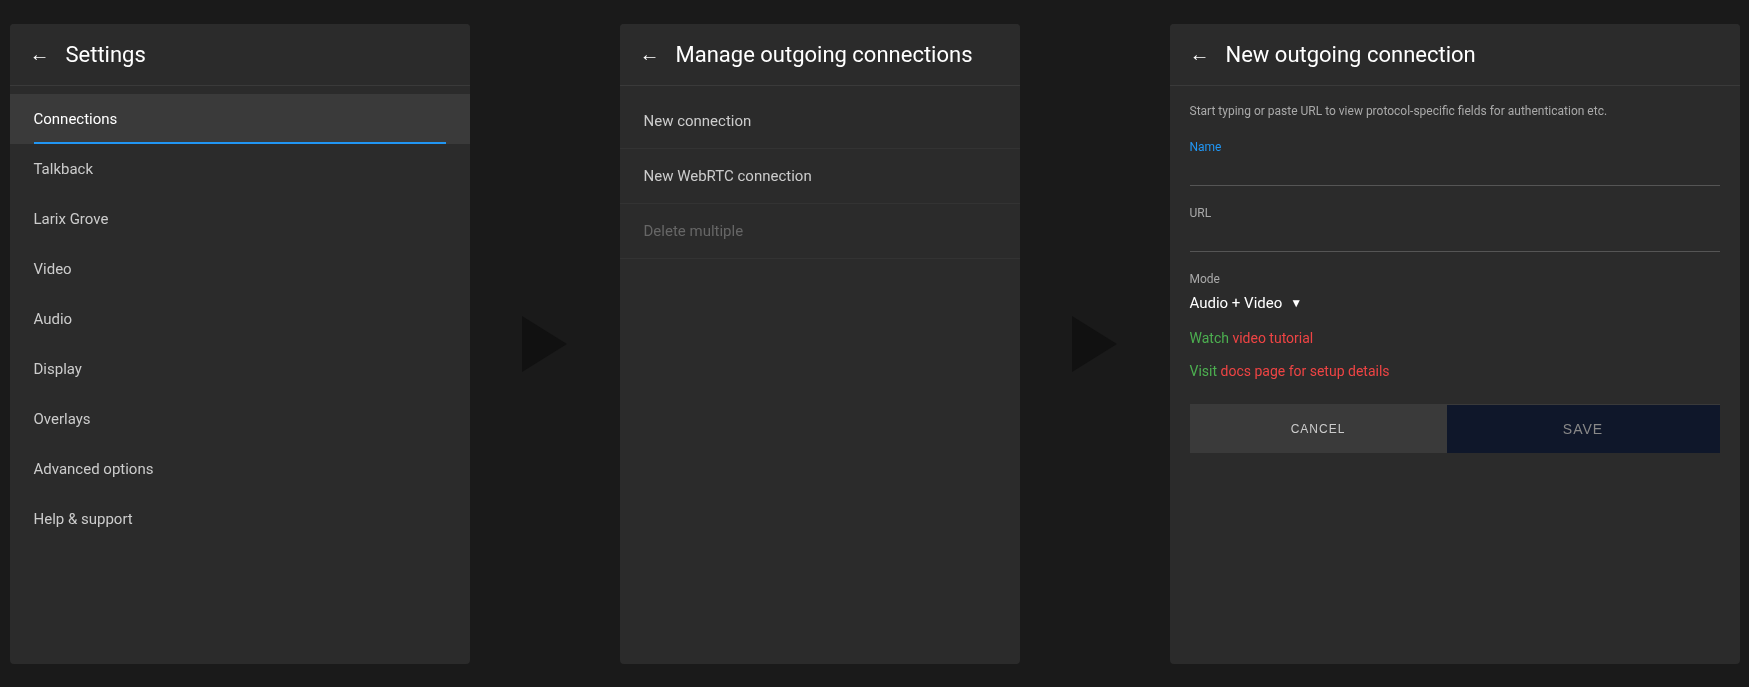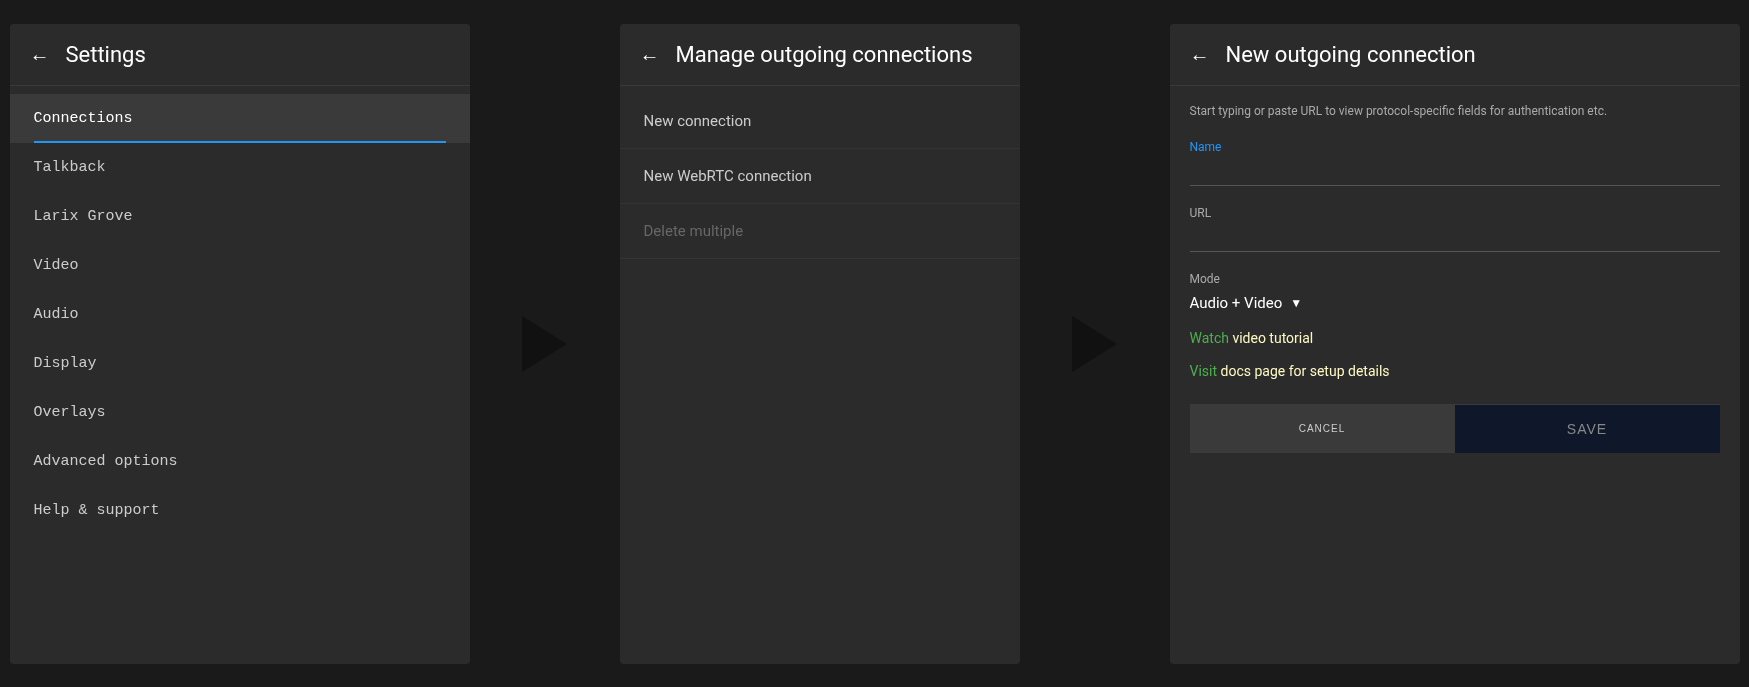--- a/index.html
+++ b/index.html
@@ -54,21 +54,20 @@
       padding: 8px 0;
     }
 
     .nav-item {
       padding: 16px 24px;
       color: #cccccc;
       font-size: 15px;
       cursor: pointer;
       display: block;
       position: relative;
-      font-family: Liberation Mono, monospace;
     }
 
     .nav-item.active {
       color: #ffffff;
       background: #3a3a3a;
     }
 
     .nav-item.active::after {
       content: '';
       position: absolute;
@@ -185,43 +184,43 @@
     .mode-select-arrow {
       color: #ffffff;
       font-size: 12px;
     }
 
     .link-row {
       margin-bottom: 14px;
     }
 
     .link-text {
-      color: #fef9c3;
+      color: #ef4444;
       font-size: 14px;
     }
 
     .link-anchor {
       color: #4CAF50;
       text-decoration: none;
       font-size: 14px;
     }
 
     .form-actions {
       display: flex;
       margin-top: 24px;
       border-top: 1px solid #3a3a3a;
     }
 
     .btn-cancel {
       flex: 1;
-      padding: 16px;
+      padding: 8px;
       background: #3a3a3a;
       border: none;
       color: #cccccc;
-      font-size: 10px;
+      font-size: 12px;
       font-weight: 500;
       letter-spacing: 1px;
       cursor: pointer;
       text-transform: uppercase;
     }
 
     .btn-save {
       flex: 1;
       padding: 16px;
       background: #0f172a;

